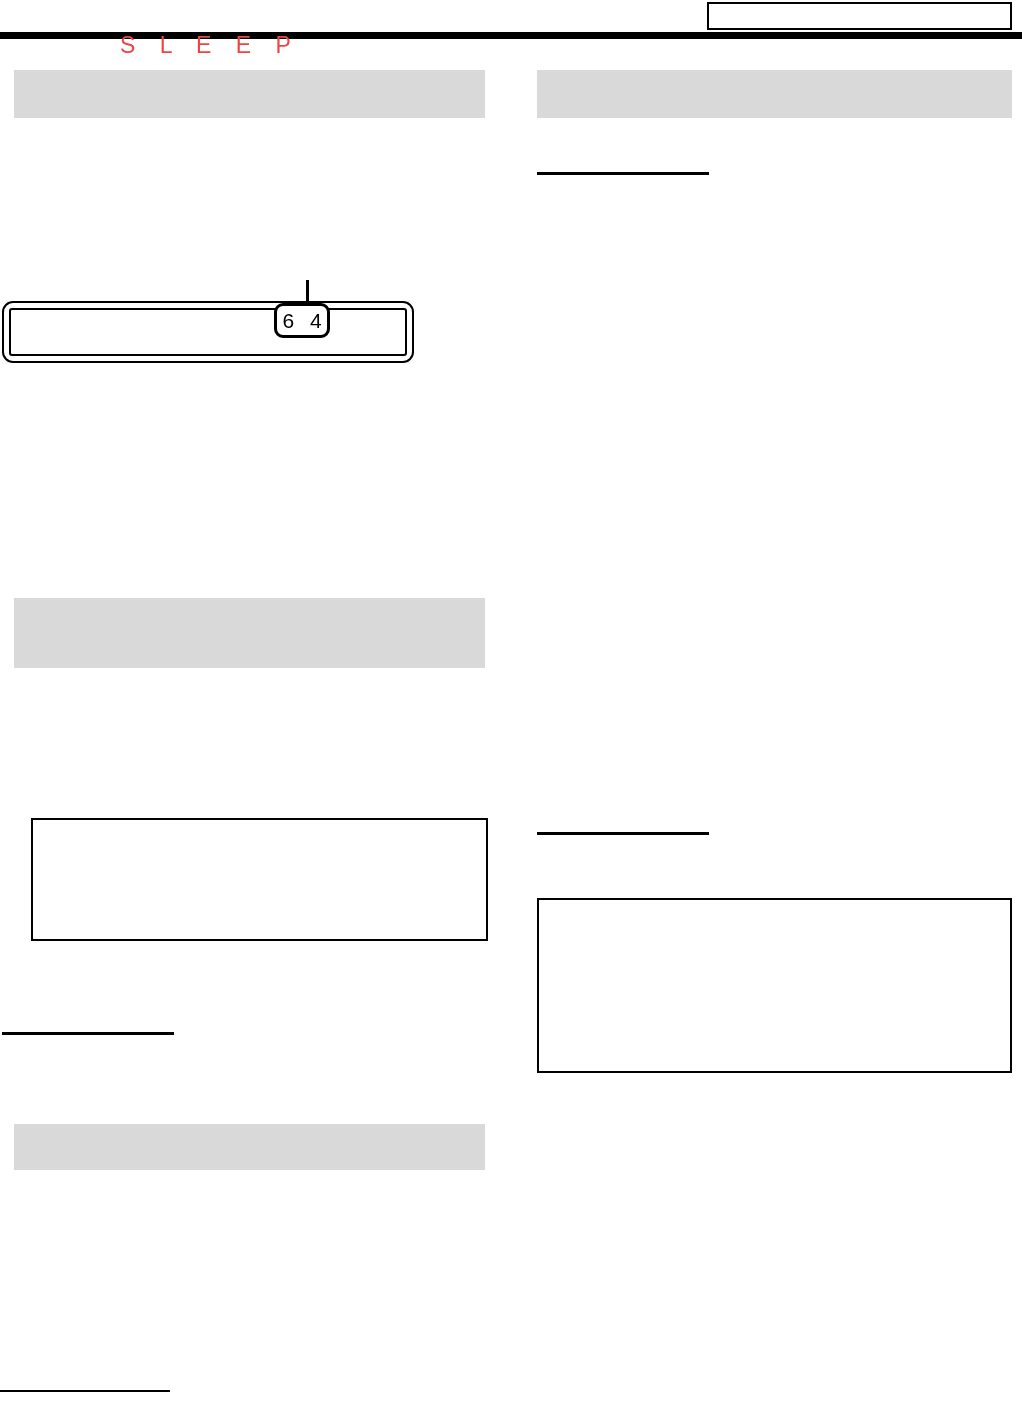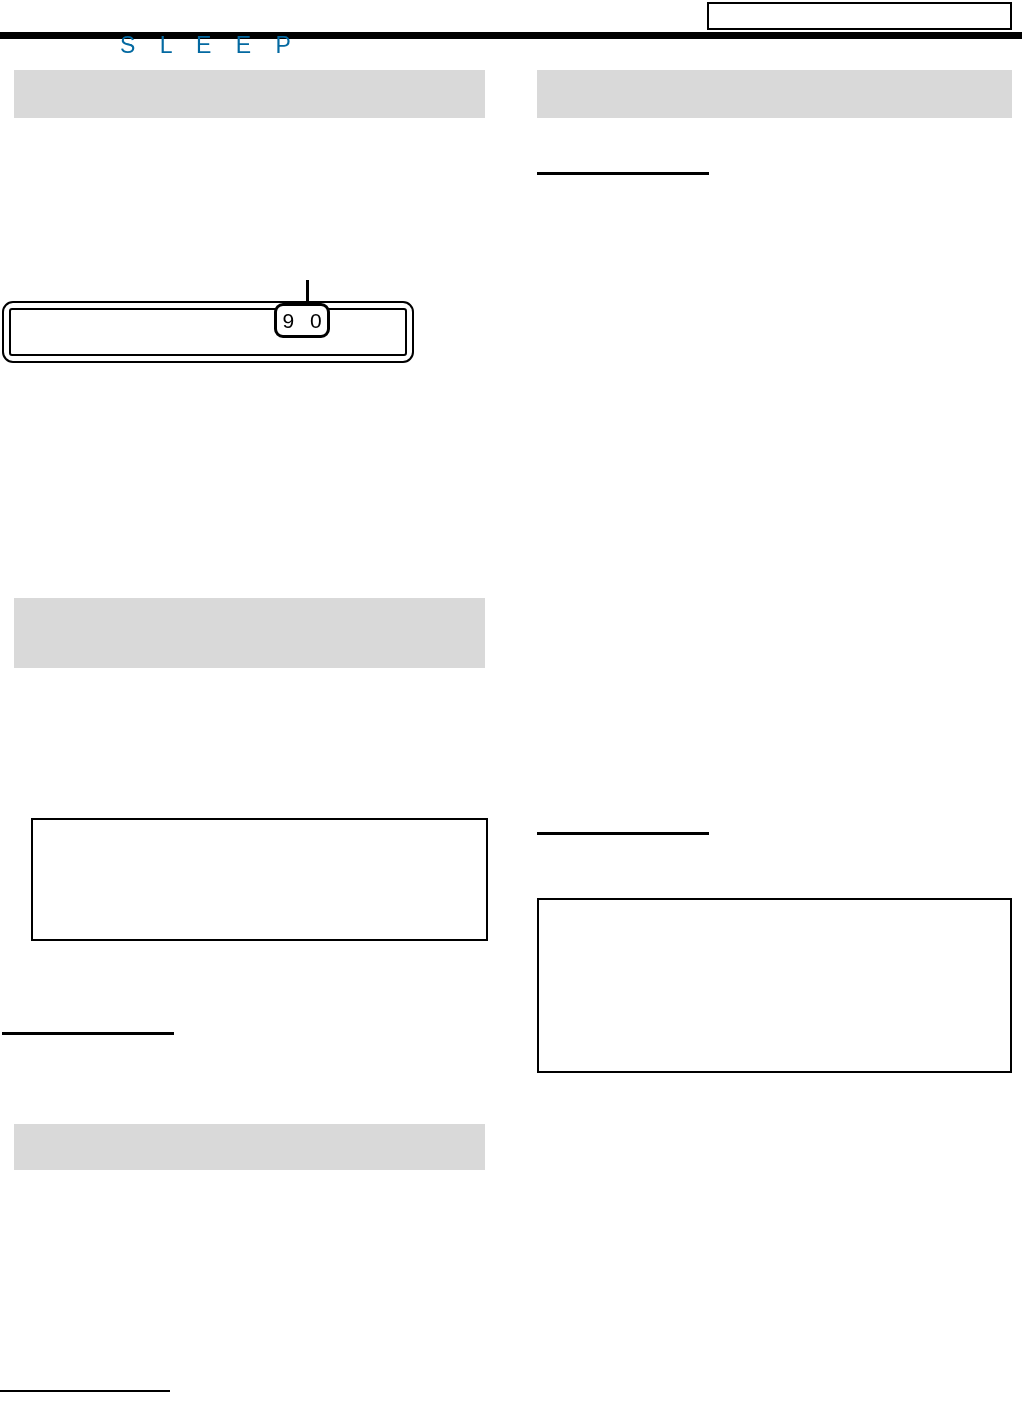--- a/index.html
+++ b/index.html
@@ -95,21 +95,21 @@
     box-sizing: border-box;
   }
 
   .display-text {
     position: absolute;
     left: 120px;
     top: 32px;
     font-family: "Liberation Sans", sans-serif;
     font-size: 23px;
     letter-spacing: 9px;
-    color: #0369a1;
+    color: #ef4444;
     white-space: pre;
   }
 
   .callout-box {
     position: absolute;
     left: 274px;
     top: 303px;
     width: 56px;
     height: 35px;
     border: 3px solid #000000;
@@ -203,21 +203,21 @@
   <div class="body-text" style="left:14px; top:130px; width:471px;"></div>
 
   <div id="display-figure">
     <div class="display-outer">
       <div class="display-inner"></div>
     </div>
   </div>
   <div class="display-text">S L E E P</div>
   <div class="leader-line"></div>
   <div class="callout-box">
-    <div class="callout-value">9 0</div>
+    <div class="callout-value">6 4</div>
   </div>
 
   <div class="body-text" style="left:14px; top:390px; width:471px;"></div>
 
   <div class="section-band" id="band-mid-left"></div>
 
   <div class="body-text" style="left:14px; top:684px; width:471px;"></div>
 
   <div class="note-box" id="note-left"></div>
 

